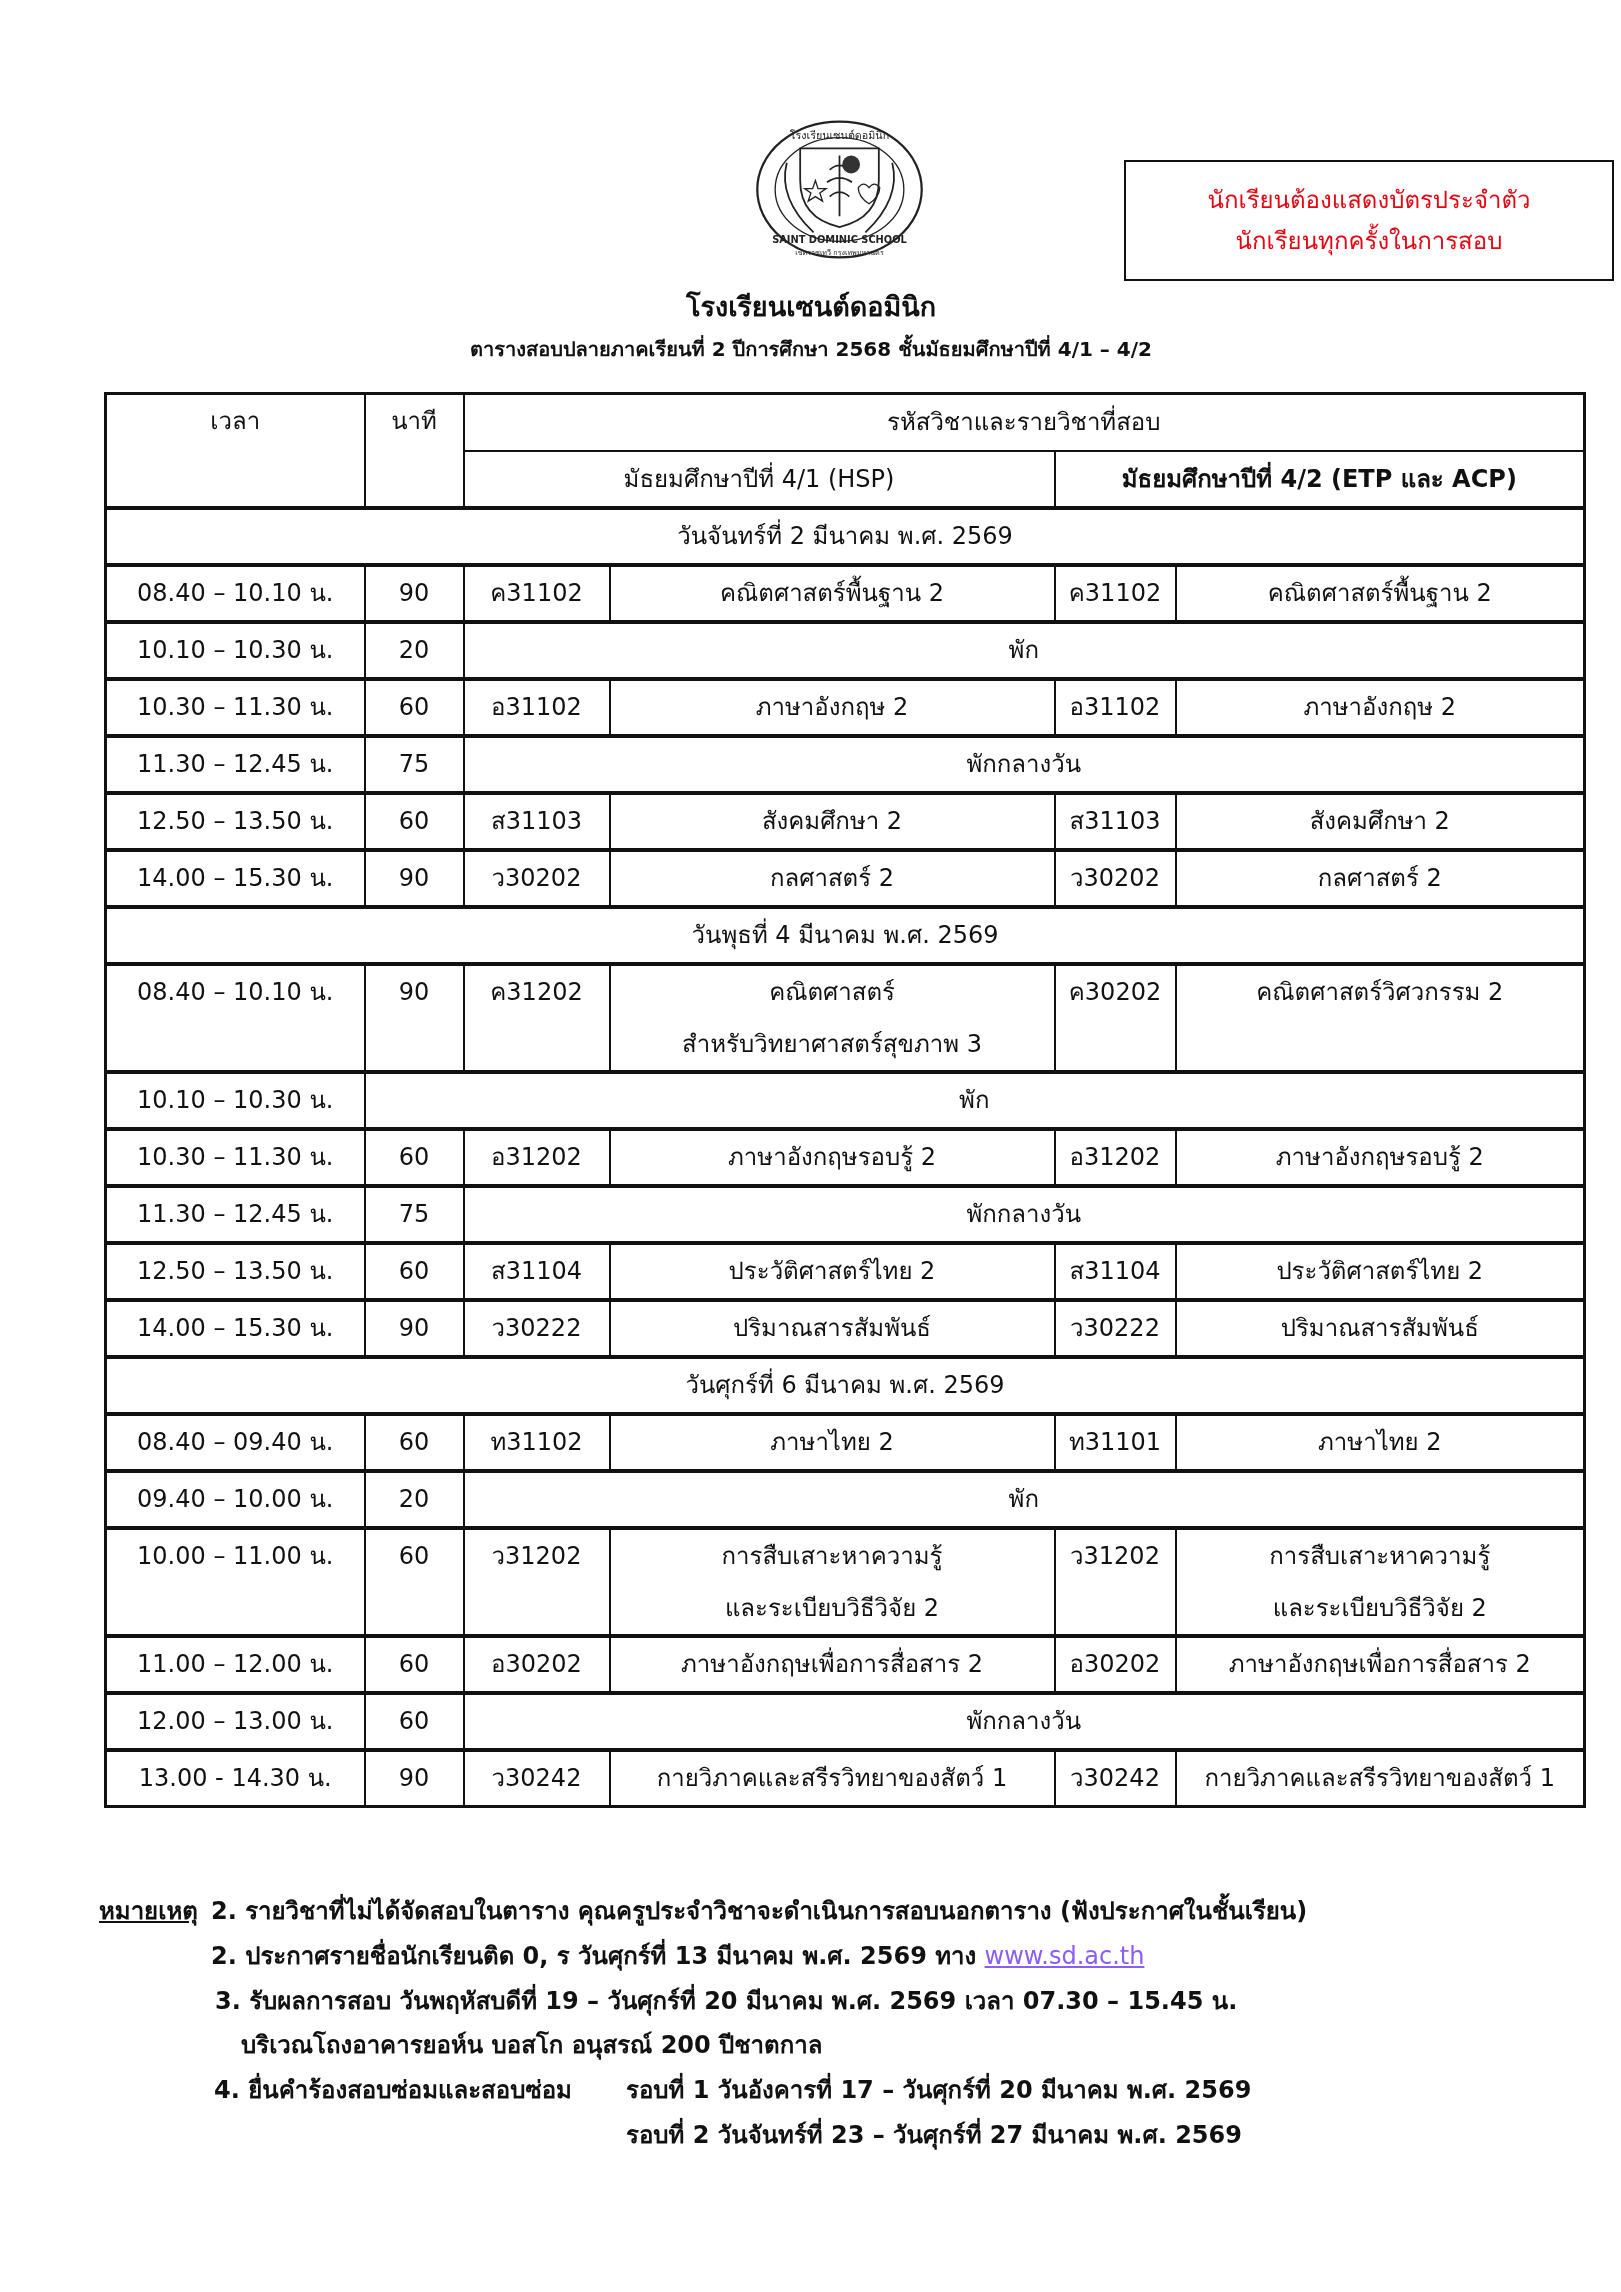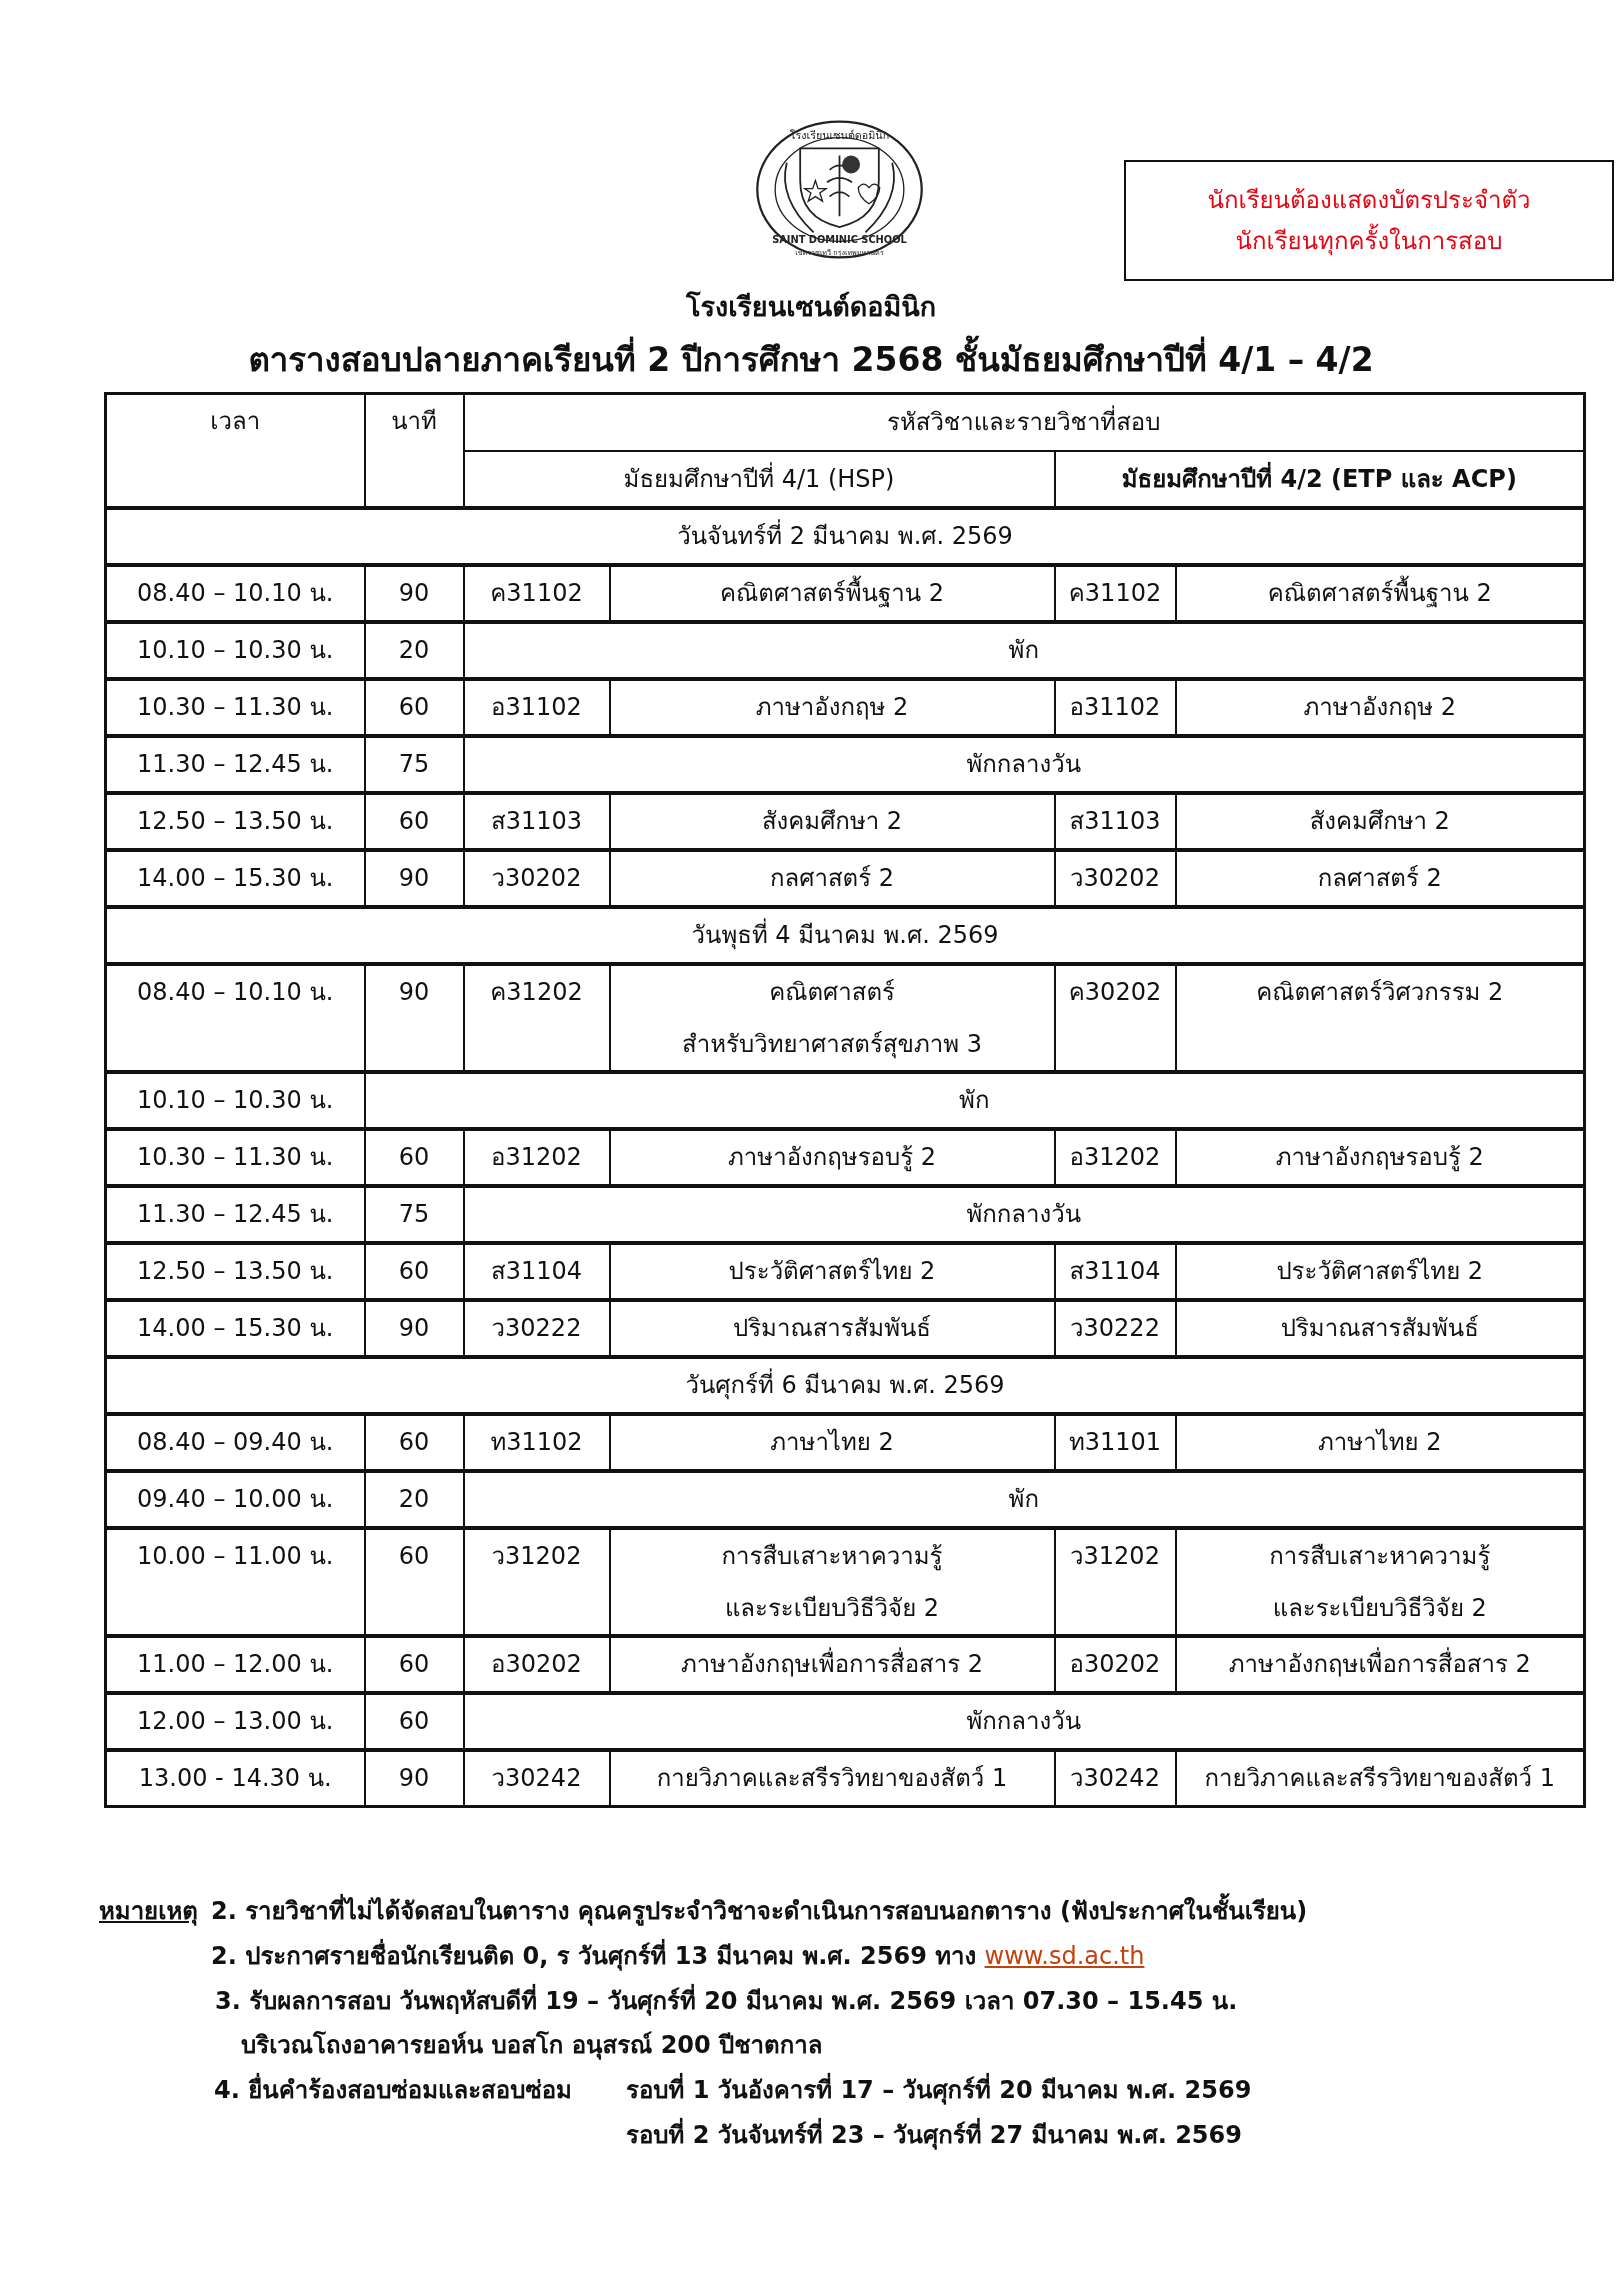--- a/index.html
+++ b/index.html
@@ -6,21 +6,21 @@
   html, body { width: 1622px; height: 2293px; background: #ffffff; }
   body { position: relative; font-family: "DejaVu Sans", "Liberation Sans", sans-serif; color: #111; overflow: hidden; }
 
   .logo { position: absolute; left: 751px; top: 118px; width: 177px; height: 143px; }
   .notice-box {
     position: absolute; left: 1124px; top: 160px; width: 490px; height: 121px;
     border: 2.7px solid #111; display: flex; flex-direction: column; align-items: center; justify-content: center;
     color: #e30613; font-size: 24px; line-height: 41px; text-align: center;
   }
   .school-name { position: absolute; left: 0; width: 1622px; top: 285px; text-align: center; font-size: 27px; font-weight: bold; }
-  .exam-title { position: absolute; left: 0; width: 1622px; top: 333px; text-align: center; font-size: 33px; font-weight: bold; }
+  .exam-title { position: absolute; left: 0; width: 1622px; top: 333px; text-align: center; font-size: 20px; font-weight: bold; }
 
   table.schedule {
     position: absolute; left: 104px; top: 392px; width: 1479px;
     border-collapse: collapse; border: 3.6px solid #111; table-layout: fixed;
   }
   table.schedule td {
     border: 2.7px solid #111; font-size: 24px; height: 57px; vertical-align: middle;
     padding: 0 12.5px; line-height: 52px;
   }
   table.schedule tr.sep td { border-top-width: 4.5px; }
@@ -28,21 +28,21 @@
   td.l { text-align: center; }
   td.code { text-align: center; padding: 0 5.4px; }
   td.bold, tr.break td { font-weight: normal; }
   tr.multi td { vertical-align: top; }
   tr.multi td .ln { display: block; }
   .hdr td { font-weight: bold; }
 
   .notes { position: absolute; left: 99px; top: 1891px; font-size: 24px; font-weight: bold; }
   .note-row { position: absolute; white-space: nowrap; }
   .note-label { text-decoration: underline; }
-  .link { color: #c2410c; text-decoration: underline; font-weight: normal; }
+  .link { color: #8b5cf6; text-decoration: underline; font-weight: normal; }
 </style>
 </head>
 <body>
 
 <svg class="logo" viewBox="0 0 198 160">
   <ellipse cx="99" cy="80" rx="92" ry="76" fill="none" stroke="#222" stroke-width="2.5"></ellipse>
   <ellipse cx="99" cy="80" rx="72" ry="58" fill="none" stroke="#222" stroke-width="1.5"></ellipse>
   <path d="M55 34 H143 V70 Q143 112 99 122 Q55 112 55 70 Z" fill="none" stroke="#222" stroke-width="2"></path>
   <path d="M99 42 V110 M88 58 Q99 48 110 58 M85 72 Q99 62 113 72 M88 88 Q99 78 110 88" fill="none" stroke="#222" stroke-width="2"></path>
   <circle cx="112" cy="52" r="10" fill="#333"></circle>

